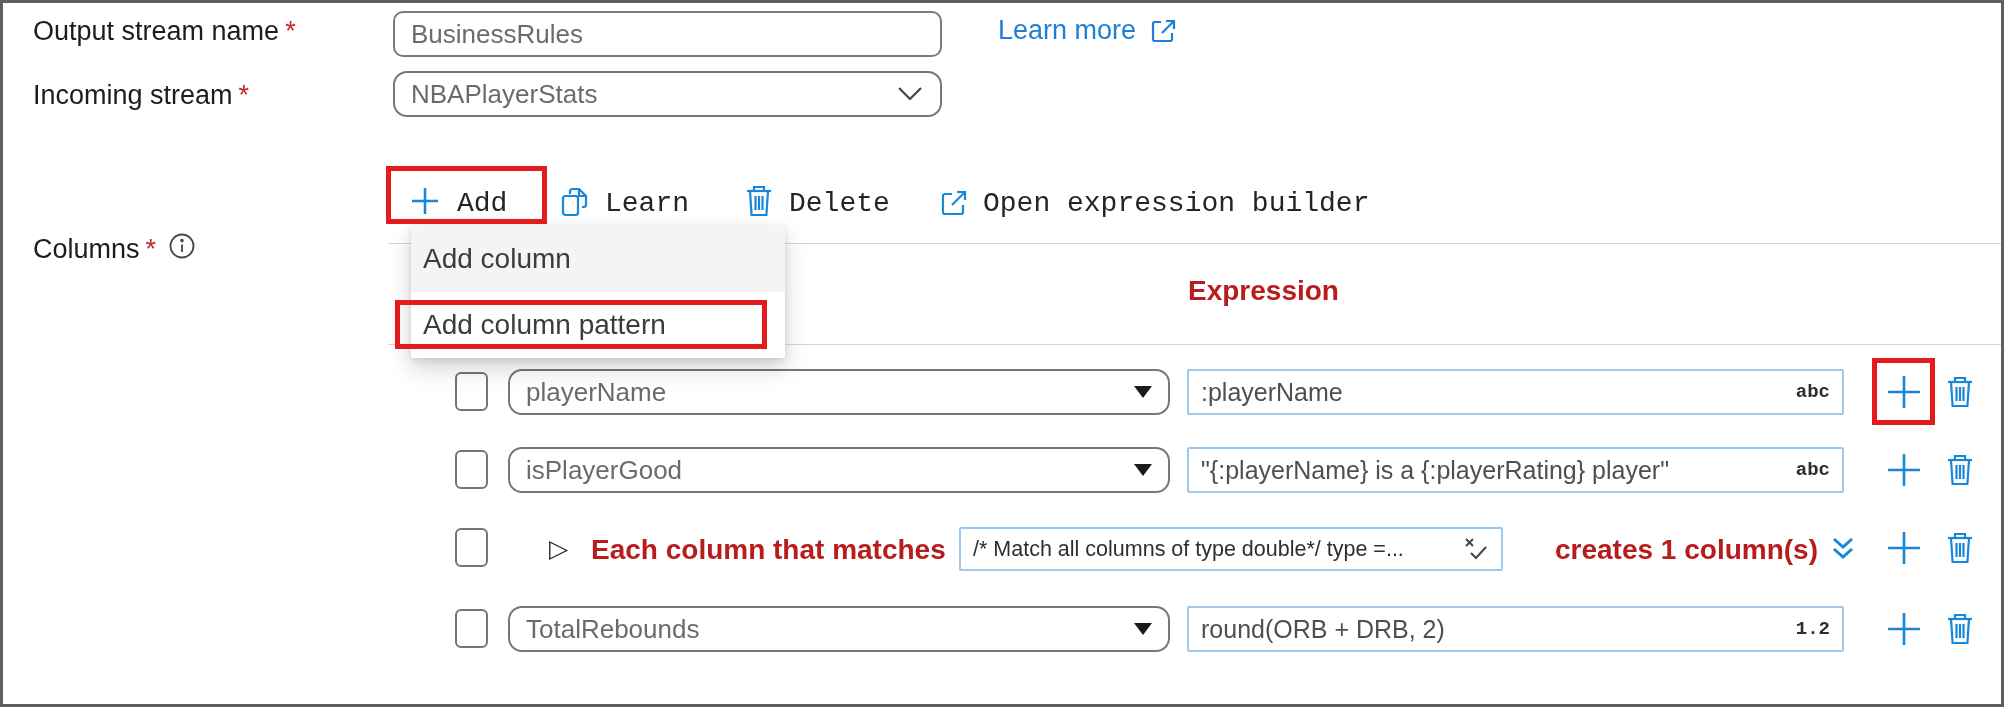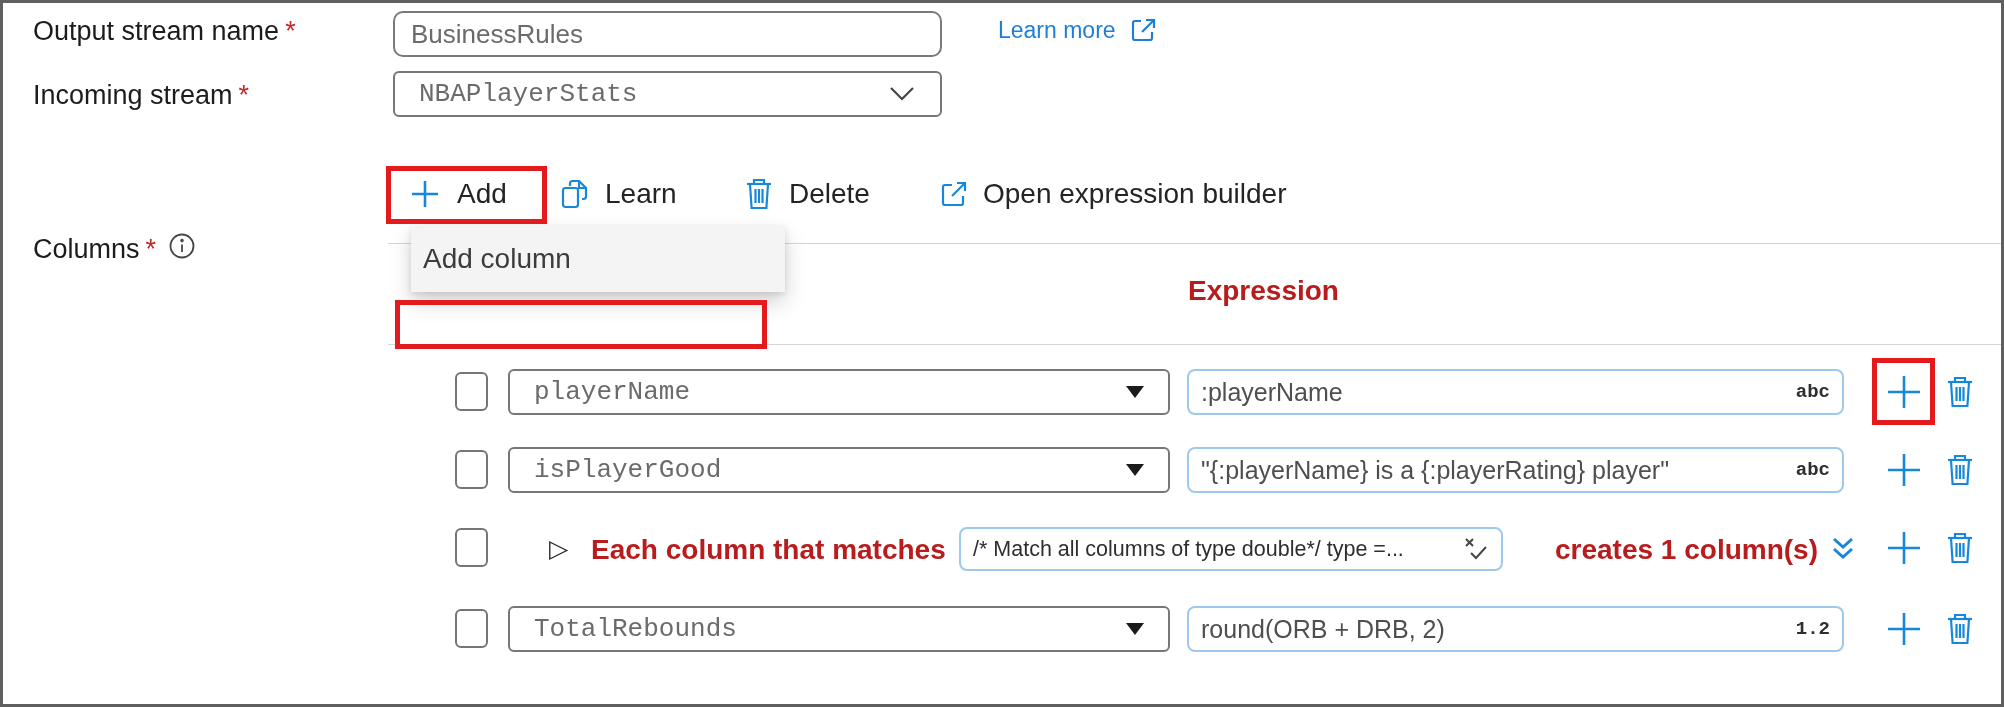--- a/index.html
+++ b/index.html
@@ -11,39 +11,39 @@
   }
   .abs { position: absolute; }
   .lbl { font-size: 27px; color: #1c1c1c; }
   .req { color: #c02b2c; margin-left: 6px; }
   .txtinput {
     border: 2px solid #7a7a7a; border-radius: 10px; background: #fff;
     display: flex; align-items: center; padding: 0 16px;
     font-size: 26px; color: #6b6b6b;
   }
   .bluebox {
-    border: 2px solid #9ec9ec; border-radius: 8px; background: #fff;
+    border: 2px solid #9ec9ec; border-radius: 2px; background: #fff;
     display: flex; align-items: center; padding: 0 12px;
     font-size: 25px; color: #4f4f4f;
   }
   .bluebox .val { flex: 1; white-space: nowrap; overflow: hidden; }
   .badge { font-size: 19px; font-weight: 600; color: #2e2e2e; margin-left: 8px; font-family: Liberation Mono, monospace; }
   .badge.bold { font-weight: 800; }
-  .link { color: #1f7ed6; font-size: 23px; text-decoration: none; display: inline-flex; align-items: center; gap: 12px; cursor: pointer; }
-  .toolbtn { display: inline-flex; align-items: center; gap: 14px; font-size: 28px; color: #242424; cursor: pointer; }
+  .link { color: #1f7ed6; font-size: 27px; text-decoration: none; display: inline-flex; align-items: center; gap: 12px; cursor: pointer; }
+  .toolbtn { display: inline-flex; align-items: flex-end; gap: 14px; font-size: 28px; color: #242424; cursor: pointer; font-family: Liberation Mono, monospace; }
   .redbox { border: 5px solid #e31b1c; background: transparent; pointer-events: none; z-index: 20; }
   .hline { background: #d6d6d6; height: 1px; }
   .menu {
     left: 408px; top: 223px; width: 374px; background: #fff; z-index: 10;
     box-shadow: 0 10px 22px rgba(0,0,0,0.18), 0 2px 6px rgba(0,0,0,0.10);
   }
   .menu-item { height: 66px; display: flex; align-items: center; padding-left: 12px; font-size: 28px; color: #3c3c3c; cursor: pointer; }
   .menu-item.hovered { background: #f4f4f4; }
   .checkbox { width: 33px; height: 39px; border: 2px solid #757575; border-radius: 6px; background: #fff; cursor: pointer; }
-  .dd { border: 2px solid #777; border-radius: 6px; background: #fff; display: flex; align-items: center; padding: 0 24px; font-size: 26px; color: #6b6b6b; cursor: pointer; font-family: Liberation Mono, monospace; }
+  .dd { border: 2px solid #777; border-radius: 14px; background: #fff; display: flex; align-items: center; padding: 0 16px; font-size: 26px; color: #6b6b6b; cursor: pointer; }
   .dd .val { flex: 1; }
   .caret { width: 0; height: 0; border-left: 9px solid transparent; border-right: 9px solid transparent; border-top: 12px solid #1b1b1b; margin-left: 10px; }
   .boldtxt { font-size: 28px; font-weight: 700; color: #b91c1c; white-space: nowrap; }
   .expander { font-size: 25px; color: #2a2a2a; cursor: pointer; }
   .iconbtn { cursor: pointer; display: inline-flex; }
   svg.blue { stroke: #1787da; fill: none; }
   svg.dark { stroke: #454545; fill: none; }
 </style>
 </head>
 <body>
@@ -216,19 +216,20 @@
     <svg class="blue" width="34" height="36" viewBox="0 0 32 36" stroke-width="2.2">
       <path d="M4 8h24"></path>
         <path d="M11 8V4h10v4"></path>
         <path d="M7 8l1.6 24h14.8L25 8"></path>
         <path d="M12.5 13v14M16 13v14M19.5 13v14"></path>
     </svg>
   </span>
 
   <div class="abs menu">
     <div class="menu-item hovered">Add column</div>
+    <div class="menu-item">Add column pattern</div>
   </div>
 
   <div class="abs redbox" style="left:383px; top:163px; width:161px; height:58px;"></div>
   <div class="abs redbox" style="left:392px; top:297px; width:372px; height:49px;"></div>
   <div class="abs redbox" style="left:1869px; top:355px; width:63px; height:67px;"></div>
 
 </div>
 
 </body></html>

